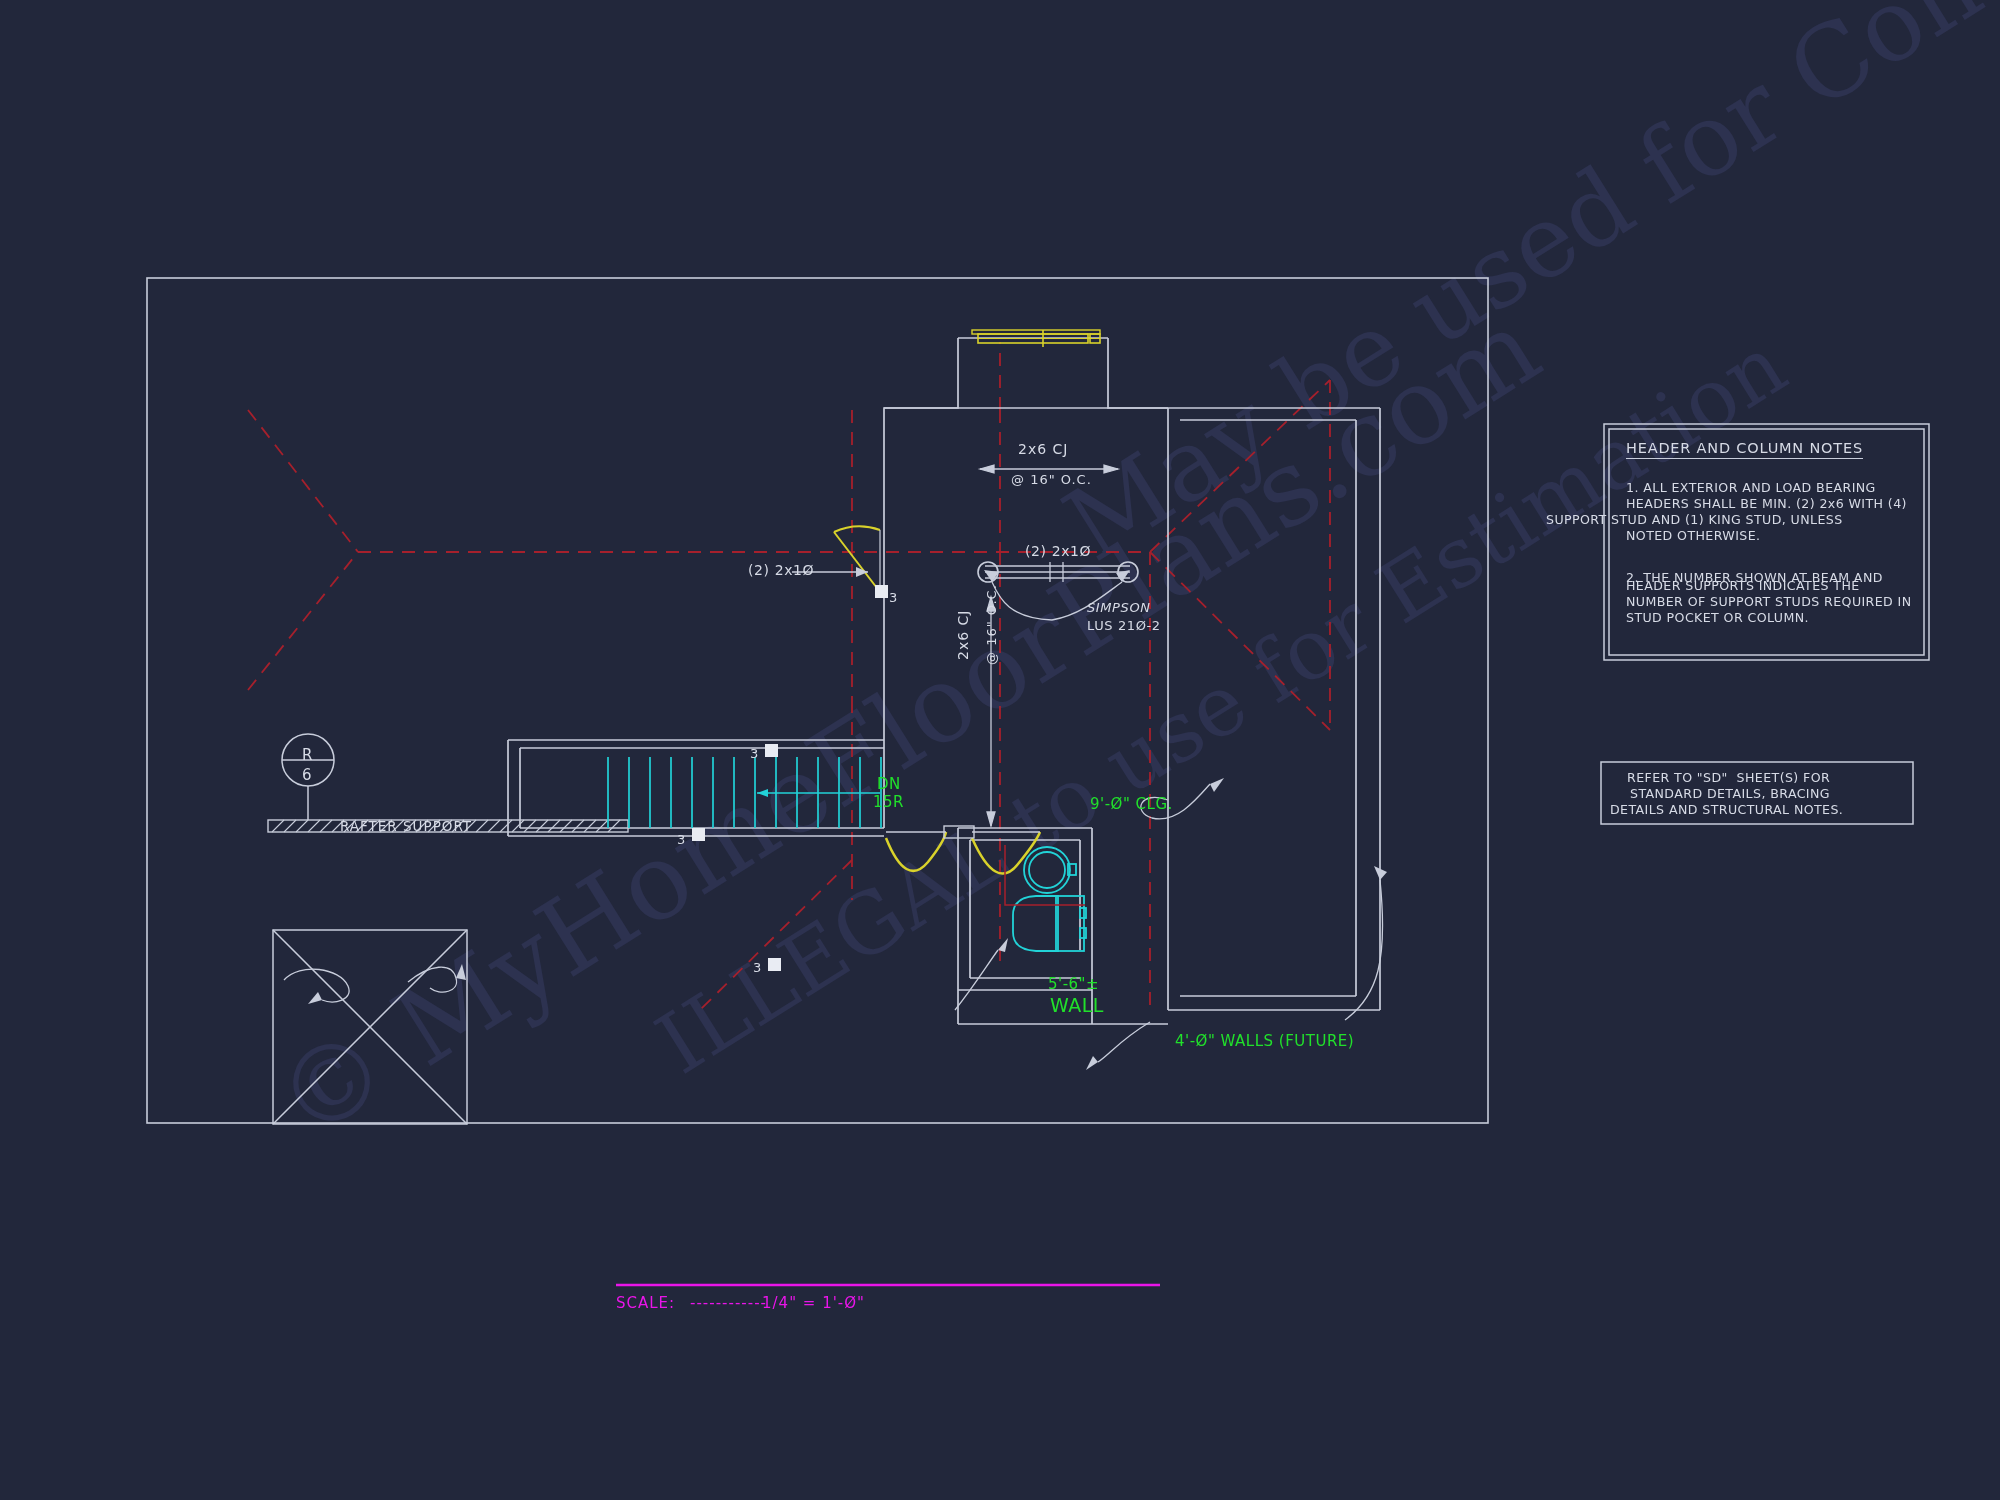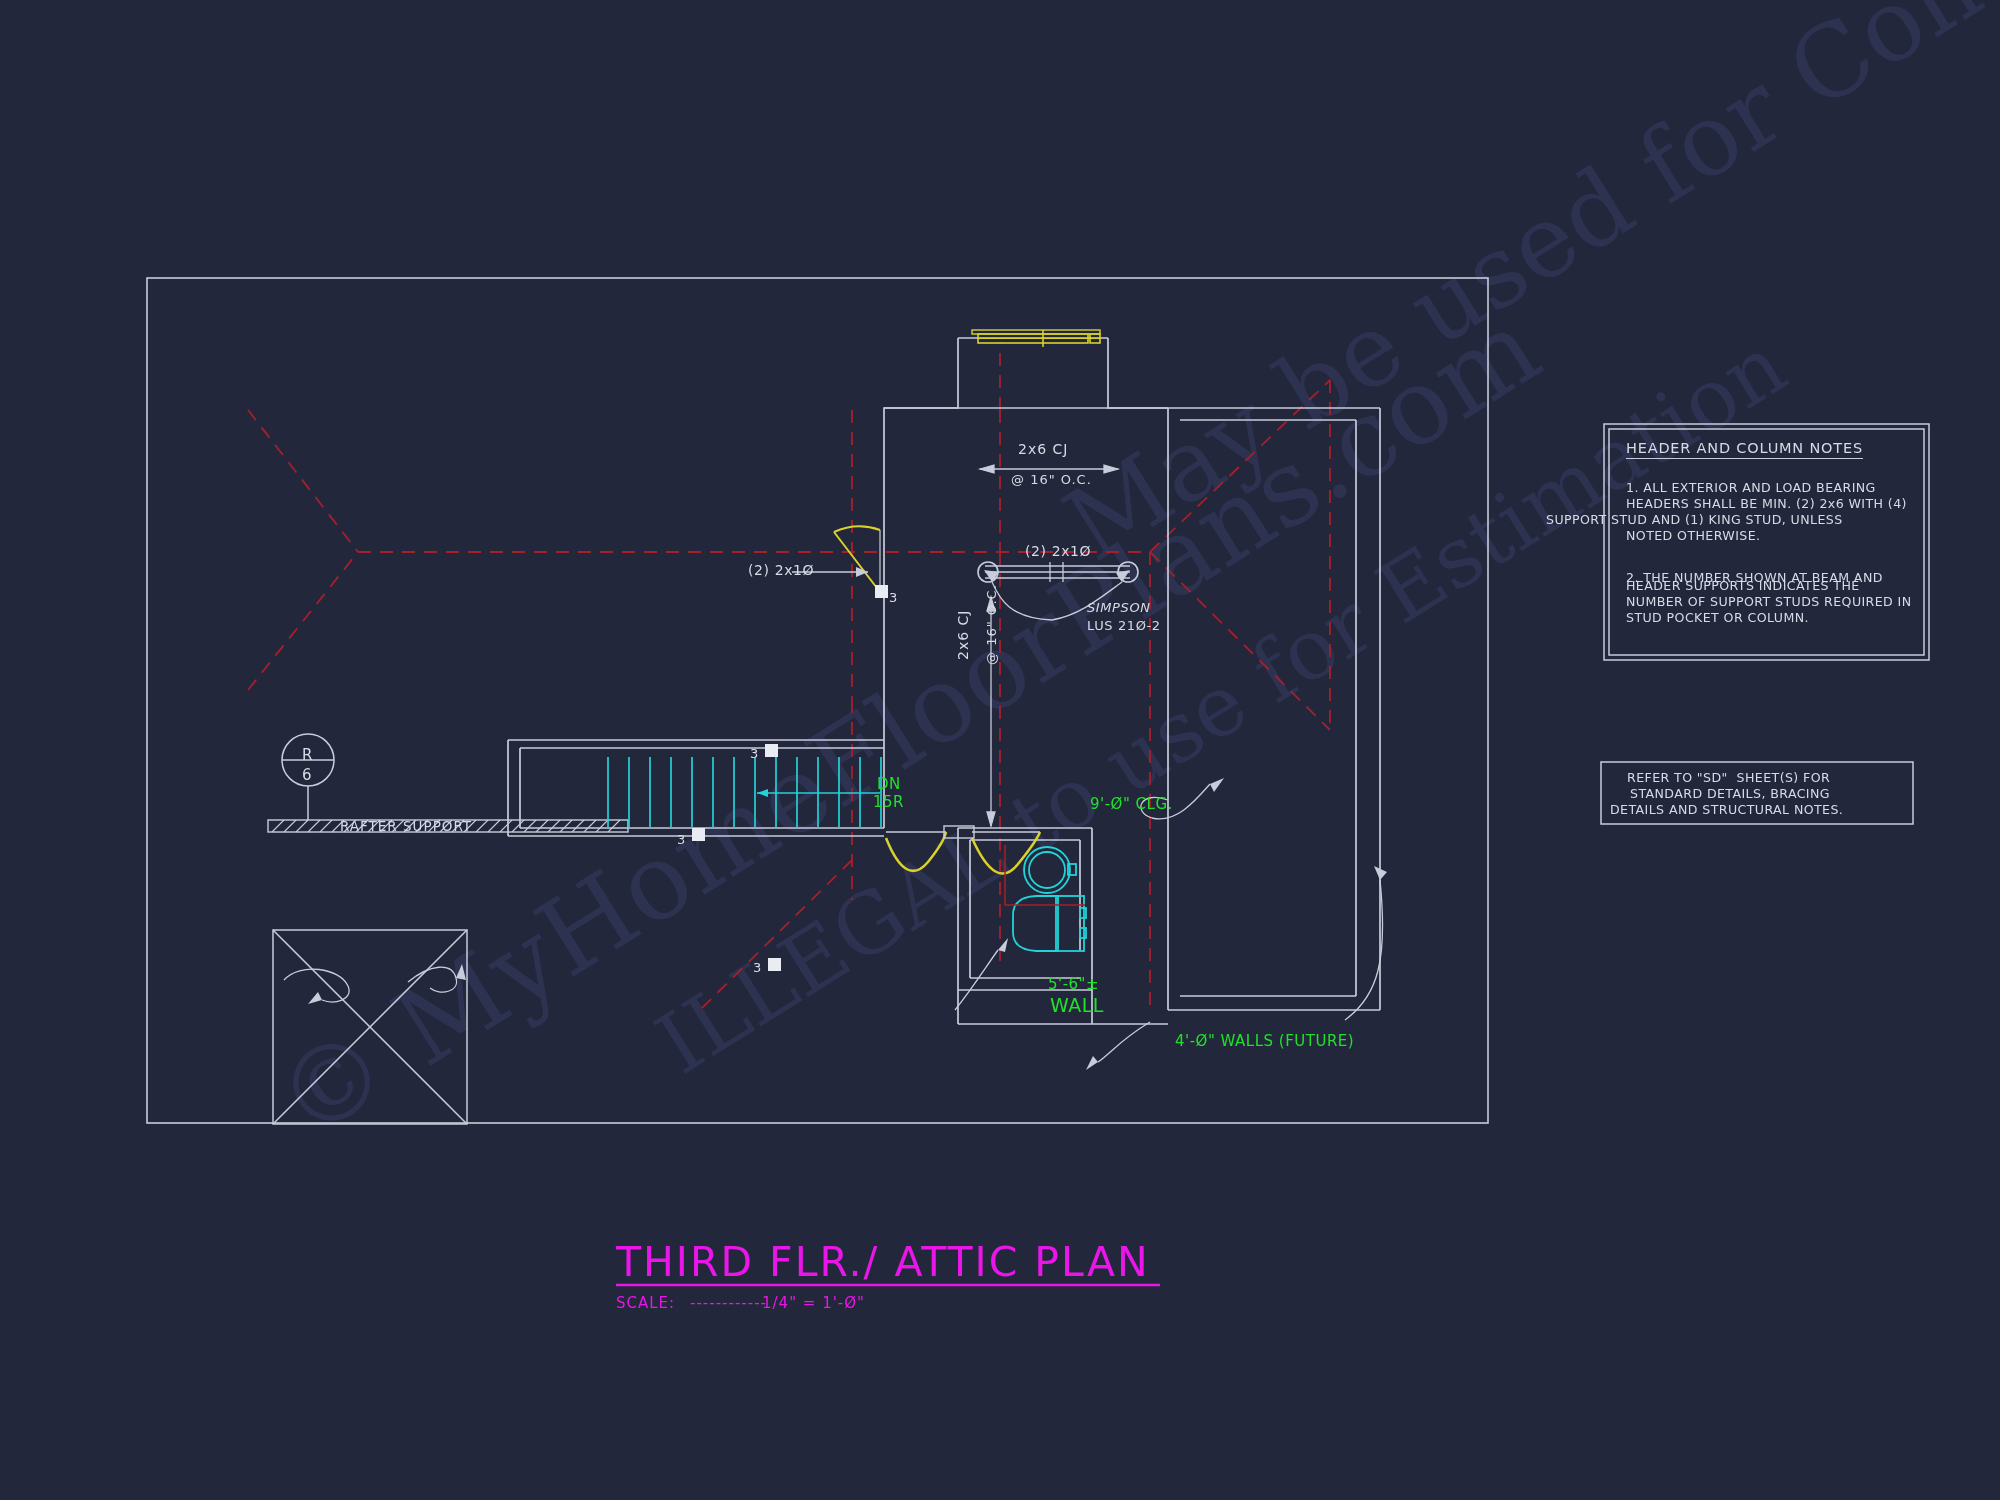--- a/index.html
+++ b/index.html
@@ -298,18 +298,17 @@
 
   <div class="txt white" style="left:340px;top:811px;font-size:13.5px;letter-spacing:1px;margin-top:7px;">RAFTER SUPPORT</div>
   <div class="txt white" style="left:302px;top:746px;font-size:15px;">R</div>
   <div class="txt white" style="left:302px;top:766px;font-size:15px;">6</div>
 
   <div class="txt green" style="left:1090px;top:795px;font-size:15px;letter-spacing:.5px;">9'-Ø" CLG.</div>
   <div class="txt green" style="left:1048px;top:975px;font-size:15px;letter-spacing:.5px;">5'-6"±</div>
   <div class="txt green" style="left:1050px;top:994px;font-size:19px;letter-spacing:.5px;">WALL</div>
   <div class="txt green" style="left:1175px;top:1032px;font-size:15px;letter-spacing:.5px;">4'-Ø" WALLS (FUTURE)</div>
 
-  <div class="txt magenta" style="left:616px;top:1238px;font-size:41px;letter-spacing:2px;">THIRD FLR./ ATTIC PLAN</div>
   <div class="txt magenta" style="left:616px;top:1294px;font-size:15px;letter-spacing:1px;">SCALE:</div>
   <div class="txt magenta" style="left:690px;top:1294px;font-size:15px;letter-spacing:1px;">------------</div>
   <div class="txt magenta" style="left:762px;top:1294px;font-size:15px;letter-spacing:1px;">1/4" = 1'-Ø"</div>
 
 </div>
 
 </body></html>

